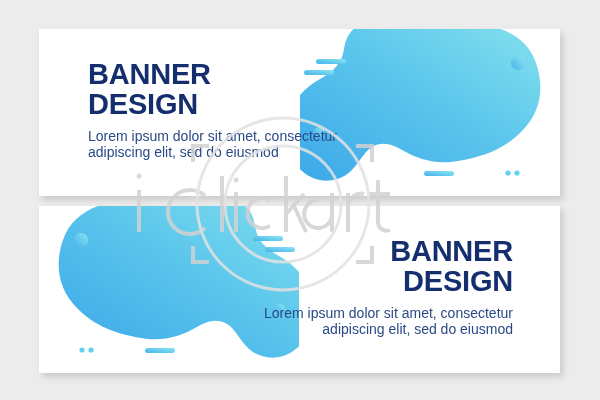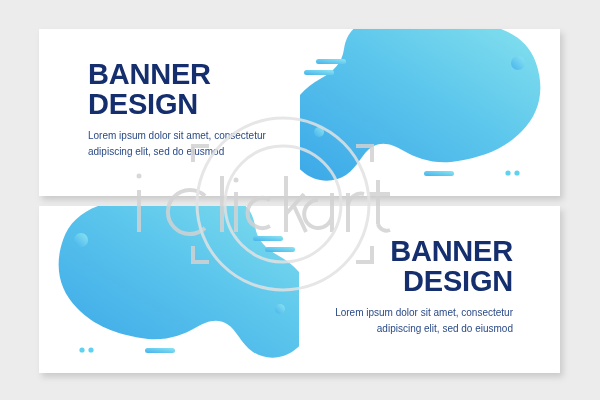--- a/index.html
+++ b/index.html
@@ -84,21 +84,21 @@
     font-size: 29px;
     line-height: 30px;
     letter-spacing: -0.2px;
     margin: 0;
     white-space: nowrap;
   }
   .subtext {
     color: #2a4a86;
     font-family: "Liberation Sans", sans-serif;
     font-weight: normal;
-    font-size: 10px;
+    font-size: 14px;
     line-height: 16px;
     margin: 0;
     padding-top: 9px;
     white-space: nowrap;
   }
 
   
   #watermark {
     position: absolute;
     left: 0; top: 0;

